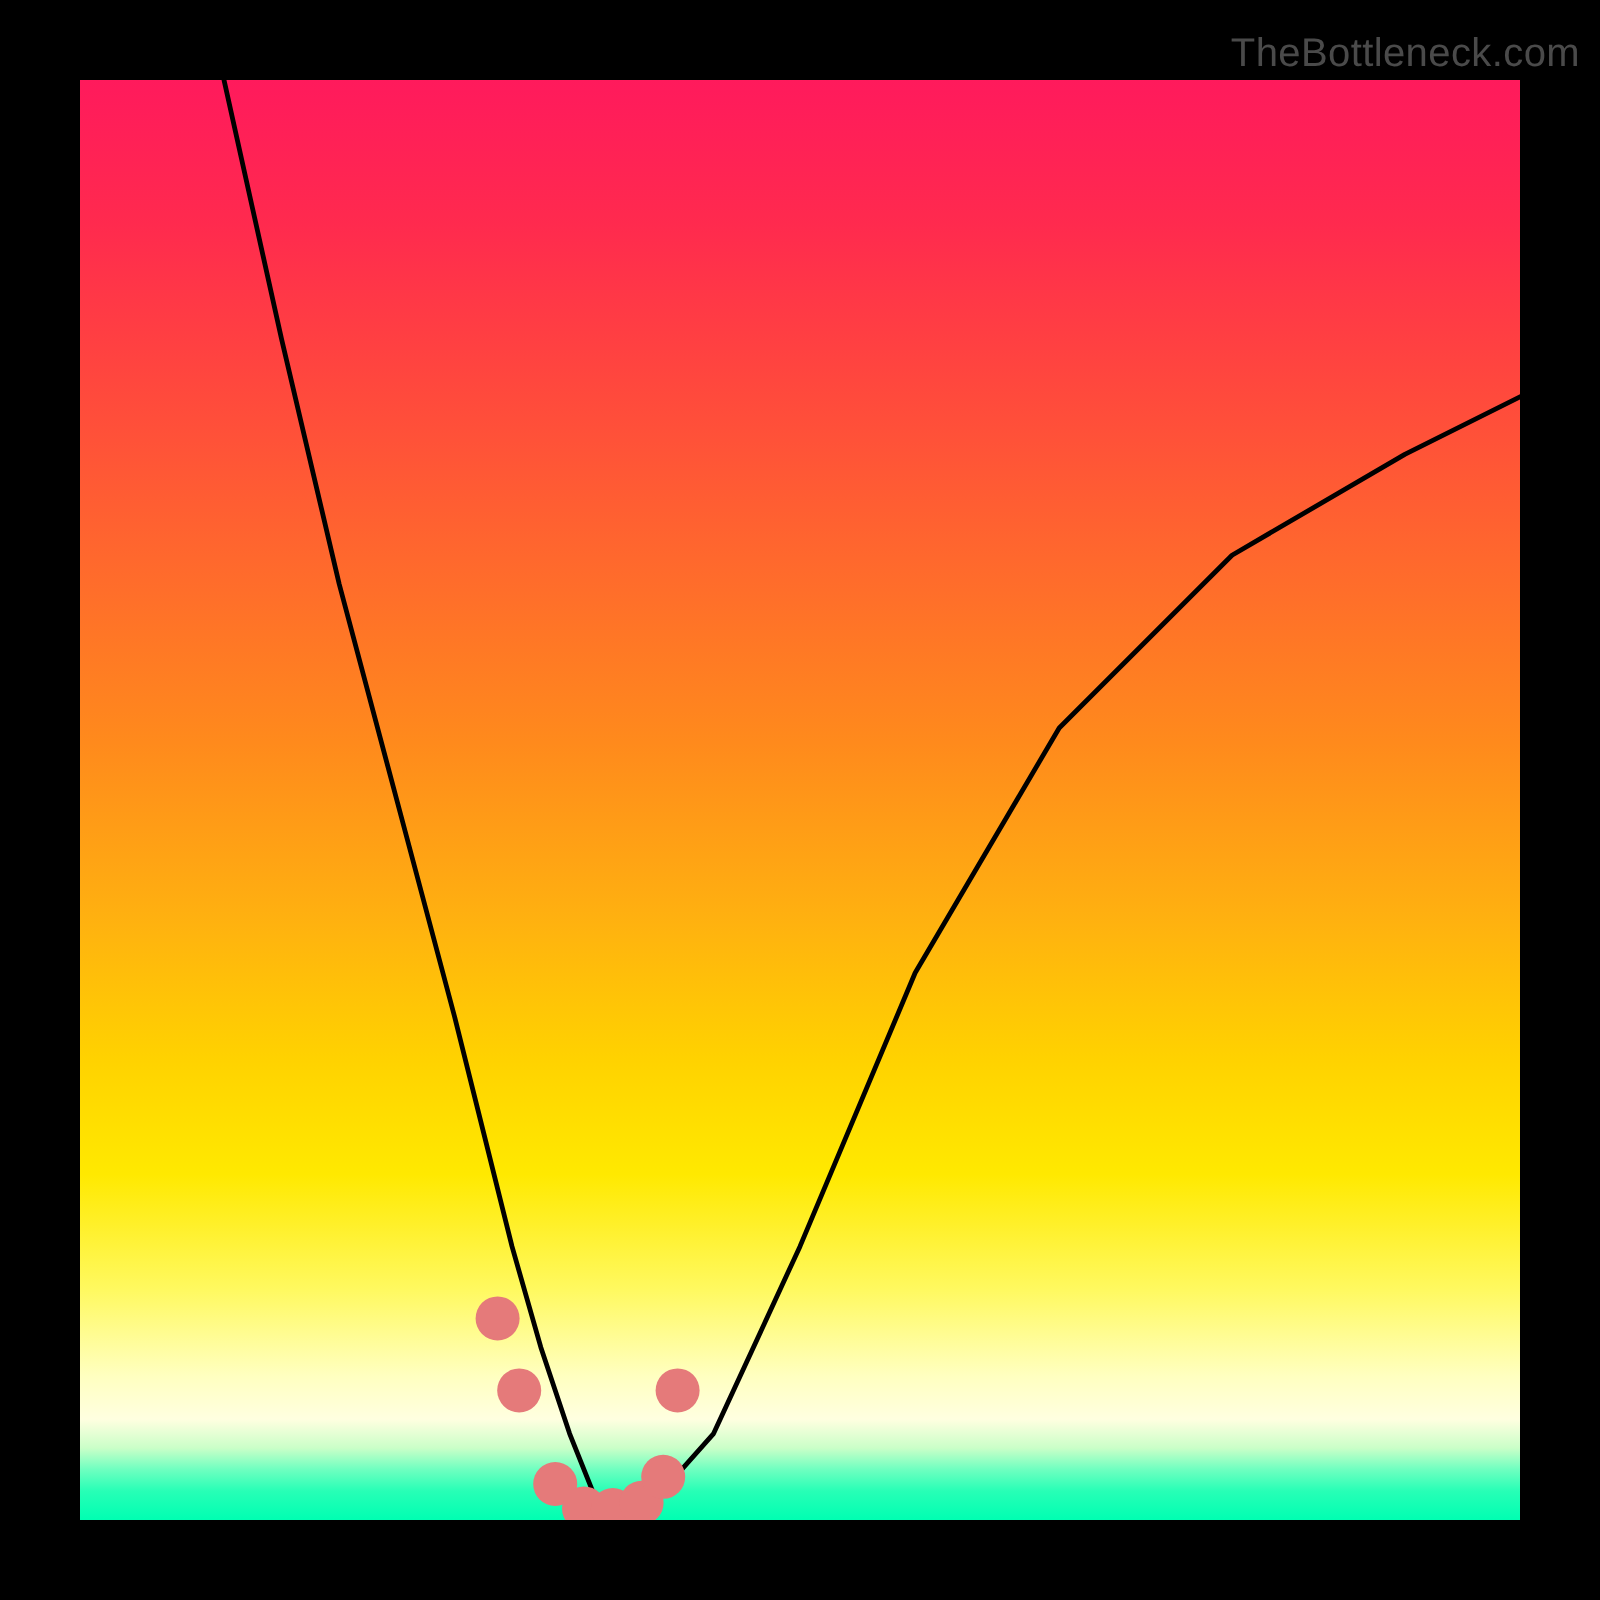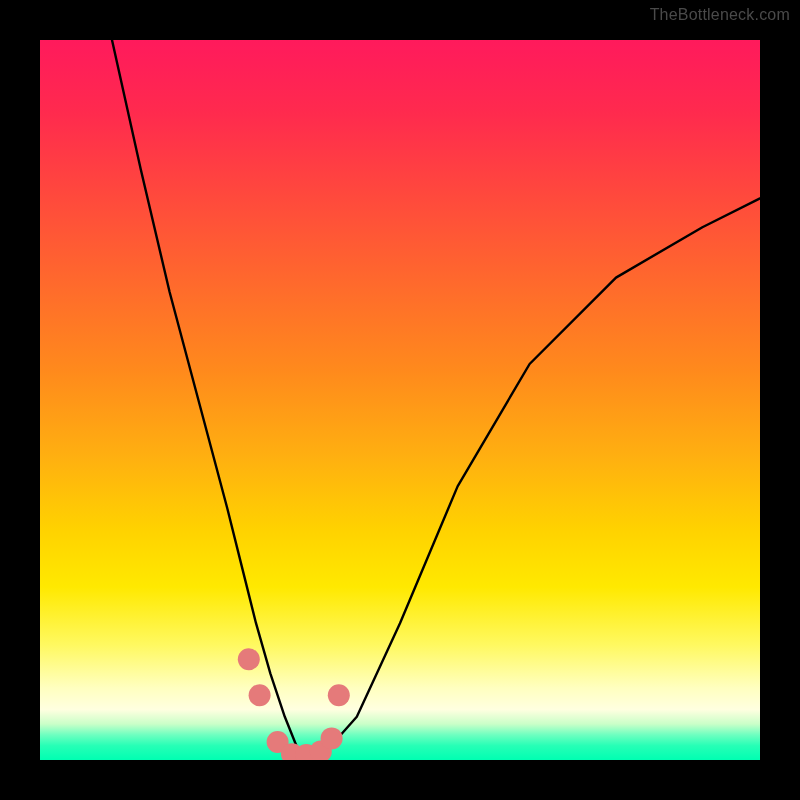--- a/index.html
+++ b/index.html
@@ -47,24 +47,24 @@
   }
   svg.curve {
     position: absolute;
     left: 0;
     top: 0;
     width: 720px;
     height: 720px;
   }
   .watermark {
     position: absolute;
-    top: 6px;
+    top: 16px;
     right: 10px;
     color: #4a4a4a;
-    font-size: 16px;
+    font-size: 20px;
     font-weight: 500;
     letter-spacing: 0.2px;
     user-select: none;
   }
 </style>
 </head>
 <body>
 
 <div class="frame">
   <div class="plot">

